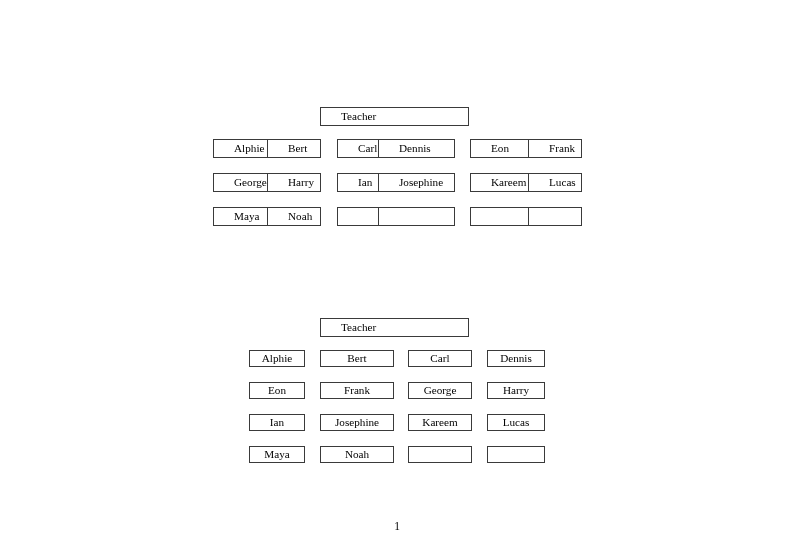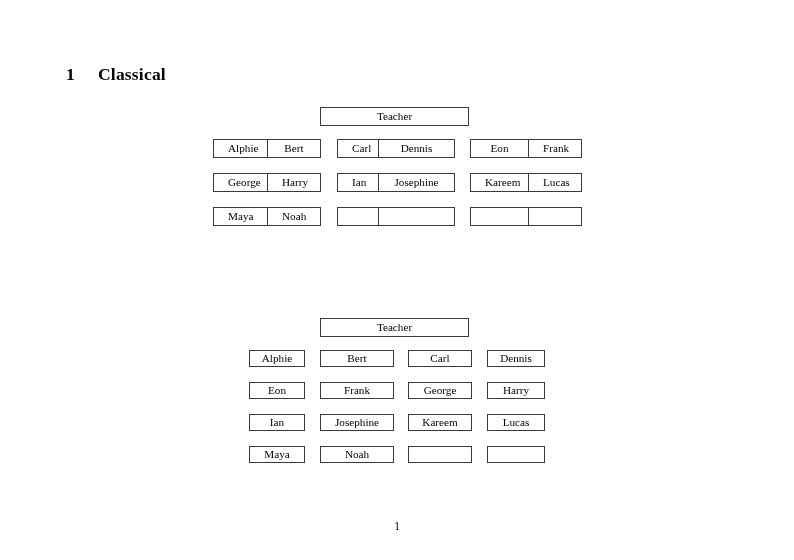--- a/index.html
+++ b/index.html
@@ -40,23 +40,23 @@
   .tbl {
     position: absolute;
     border-collapse: collapse;
     table-layout: fixed;
     font-size: 11.2px;
     line-height: 1;
   }
   .tbl td {
     border: 1px solid #3a3a3a;
     height: 17px;
-    text-align: center;
+    text-align: left;
     vertical-align: middle;
-    padding: 0 14px;
+    padding: 0 20px;
     white-space: nowrap;
     background: #ffffff;
   }
   .tbl td.empty { color: transparent; }
 
   
   #s1-teacher { left: 320px; top: 107px; width: 149px; }
   #s1-teacher td { height: 17px; }
 
   #s1-group-1 { left: 213px; top: 139px; width: 107px; }
@@ -117,23 +117,20 @@
     top: 520px;
     text-align: center;
     font-size: 11.5px;
   }
 </style>
 </head>
 <body>
 
 <div class="page">
 
-  <div class="section-heading" id="heading-classical">
-    <span class="num">1</span><span>Classical</span>
-  </div>
 
   <table class="tbl" id="s1-teacher">
     <tbody>
         <tr>
       <td>Teacher</td>
     </tr>
   </tbody>
     </table>
 
   <table class="tbl spaced" id="s1-group-1">

